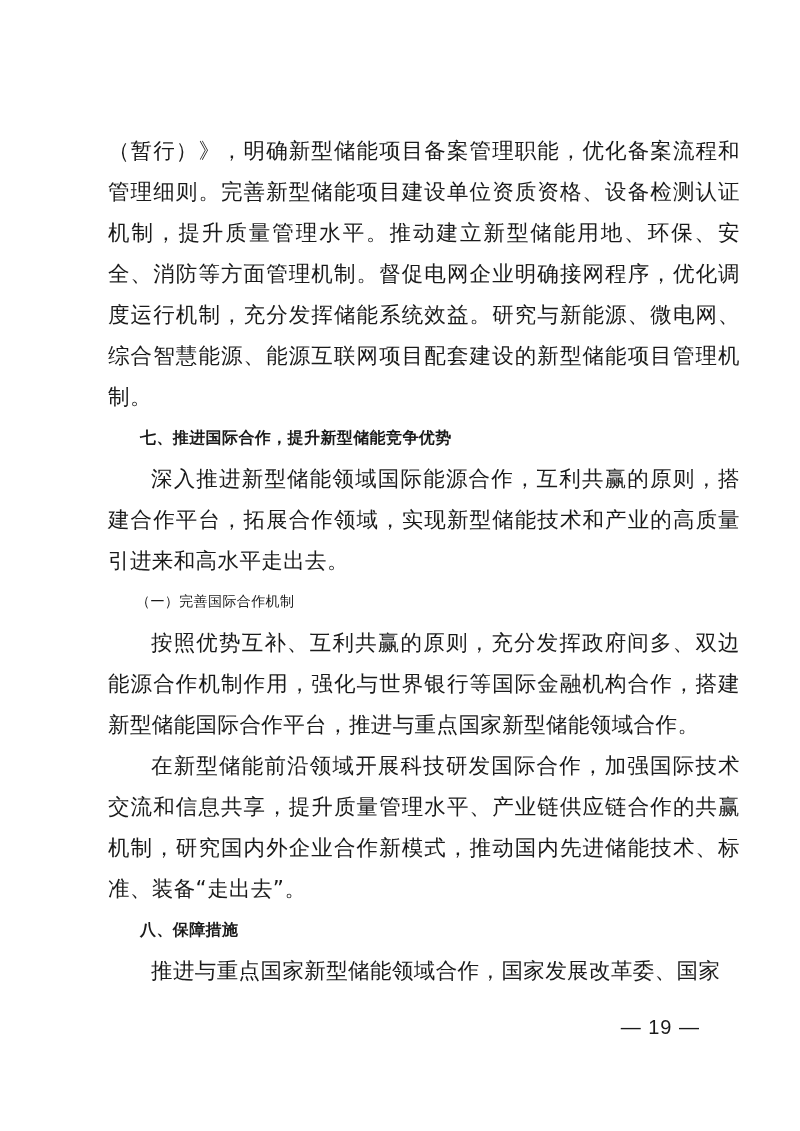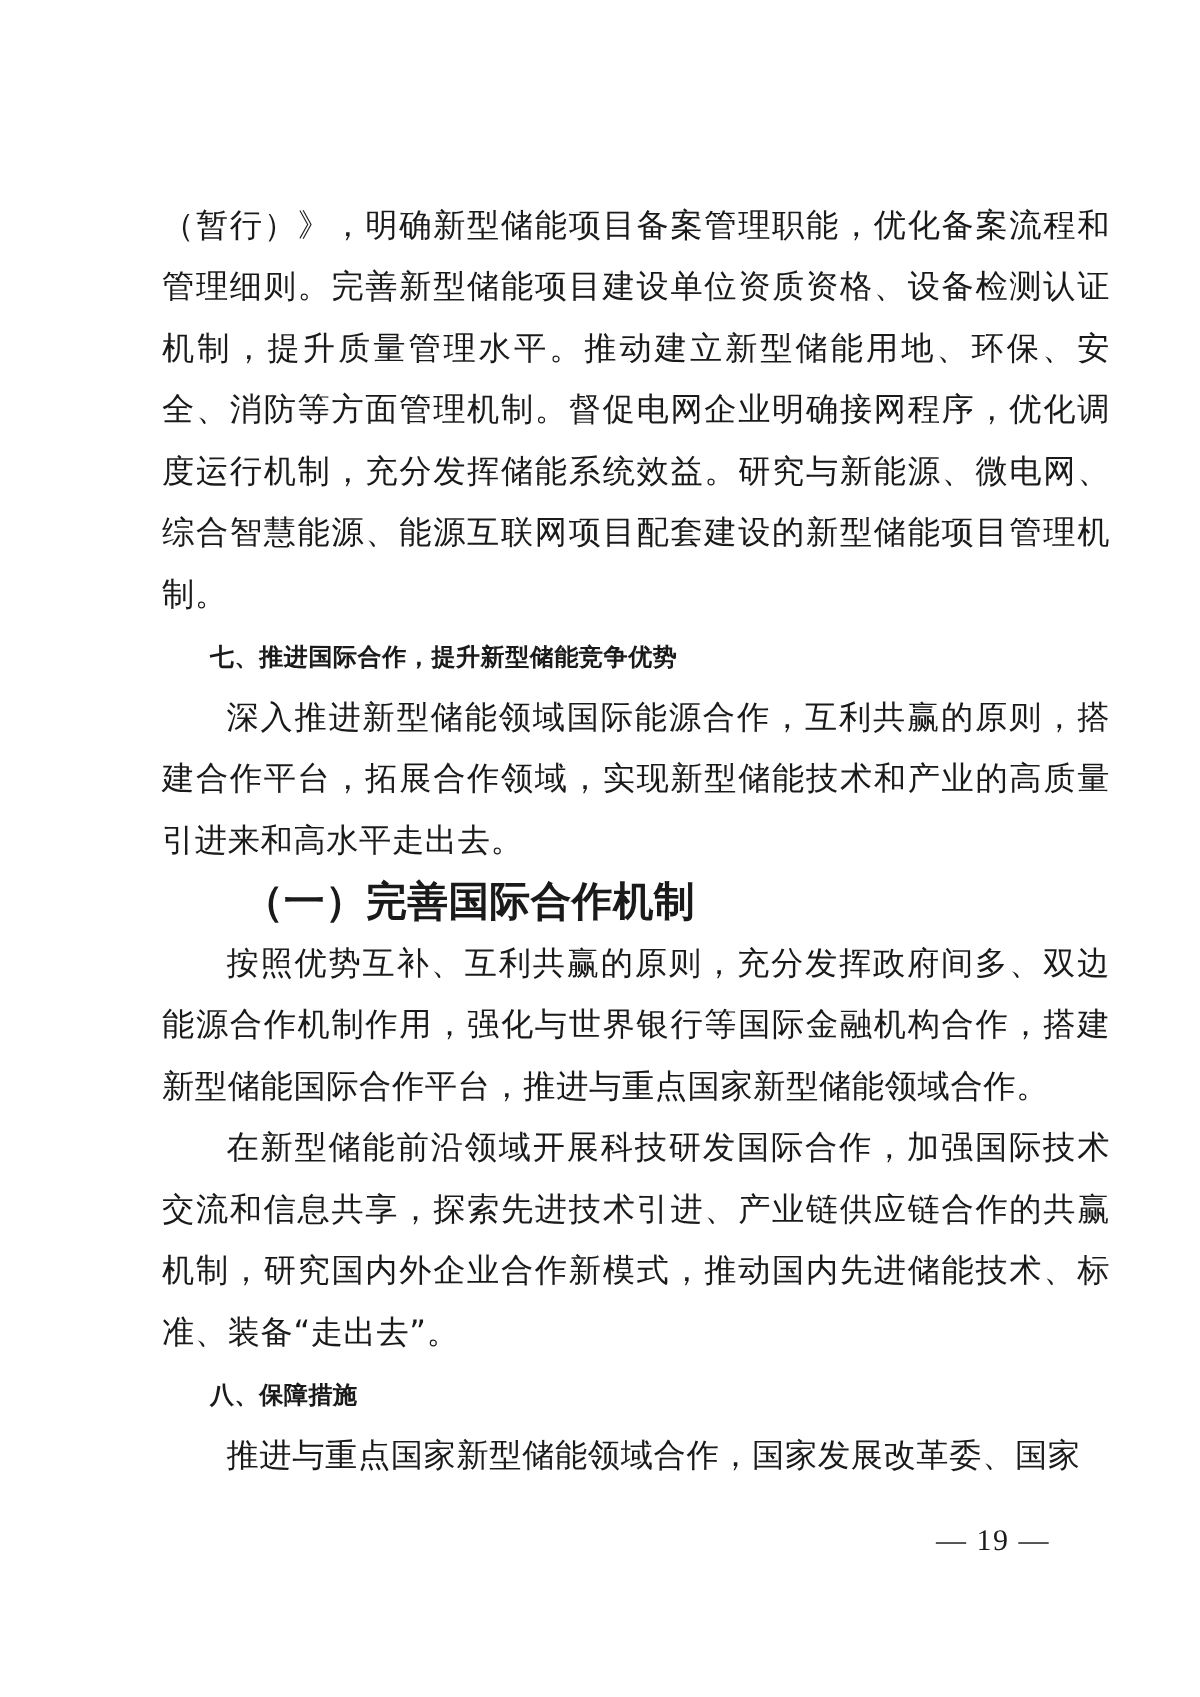--- a/index.html
+++ b/index.html
@@ -45,30 +45,30 @@
     font-family: "DejaVu Sans", "Liberation Sans", sans-serif;
     font-weight: 700;
     font-size: 16px;
     line-height: 41px;
     letter-spacing: 0.4px;
   }
   .subheading {
     margin: 0;
     text-indent: 2em;
     font-family: "DejaVu Sans", "Liberation Sans", sans-serif;
-    font-weight: 700;
-    font-size: 27px;
+    font-weight: 400;
+    font-size: 14px;
     line-height: 41px;
     letter-spacing: 0.4px;
   }
   .page-number {
     position: absolute;
     right: 100px;
     bottom: 92px;
-    font-family: Liberation Serif, serif;
+    font-family: Liberation Sans, sans-serif;
     font-size: 20px;
     letter-spacing: 1px;
     color: #1a1a1a;
   }
 </style>
 </head>
 <body>
 
 <div id="page">
   <div class="doc-body">
@@ -77,21 +77,21 @@
 
     <p class="heading">七、推进国际合作，提升新型储能竞争优势</p>
 
     <p class="para">深入推进新型储能领域国际能源合作，互利共赢的原则，搭建合作平台，拓展合作领域，实现新型储能技术和产业的高质量引进来和高水平走出去。</p>
 
     <p class="subheading">（一）完善国际合作机制</p>
 
     <p class="para">按照优势互补、互利共赢的原则，充分发挥政府间多、双边能源合作机制作用，强化与世界银行等国际金融机构合作，搭建新型储能国际合作平台，推进与重点国家新型储能领域合作。</p>
 
 
-    <p class="para">在新型储能前沿领域开展科技研发国际合作，加强国际技术交流和信息共享，探索先进技术引进、产业链供应链合作的共赢机制，研究国内外企业合作新模式，推动国内先进储能技术、标准、装备“走出去”。</p>
+    <p class="para">在新型储能前沿领域开展科技研发国际合作，加强国际技术交流和信息共享，提升质量管理水平、产业链供应链合作的共赢机制，研究国内外企业合作新模式，推动国内先进储能技术、标准、装备“走出去”。</p>
 
     <p class="heading">八、保障措施</p>
 
     <p class="para">推进与重点国家新型储能领域合作，国家发展改革委、国家</p>
 
   </div>
 
   <div class="page-number">— 19 —</div>
 </div>
 

